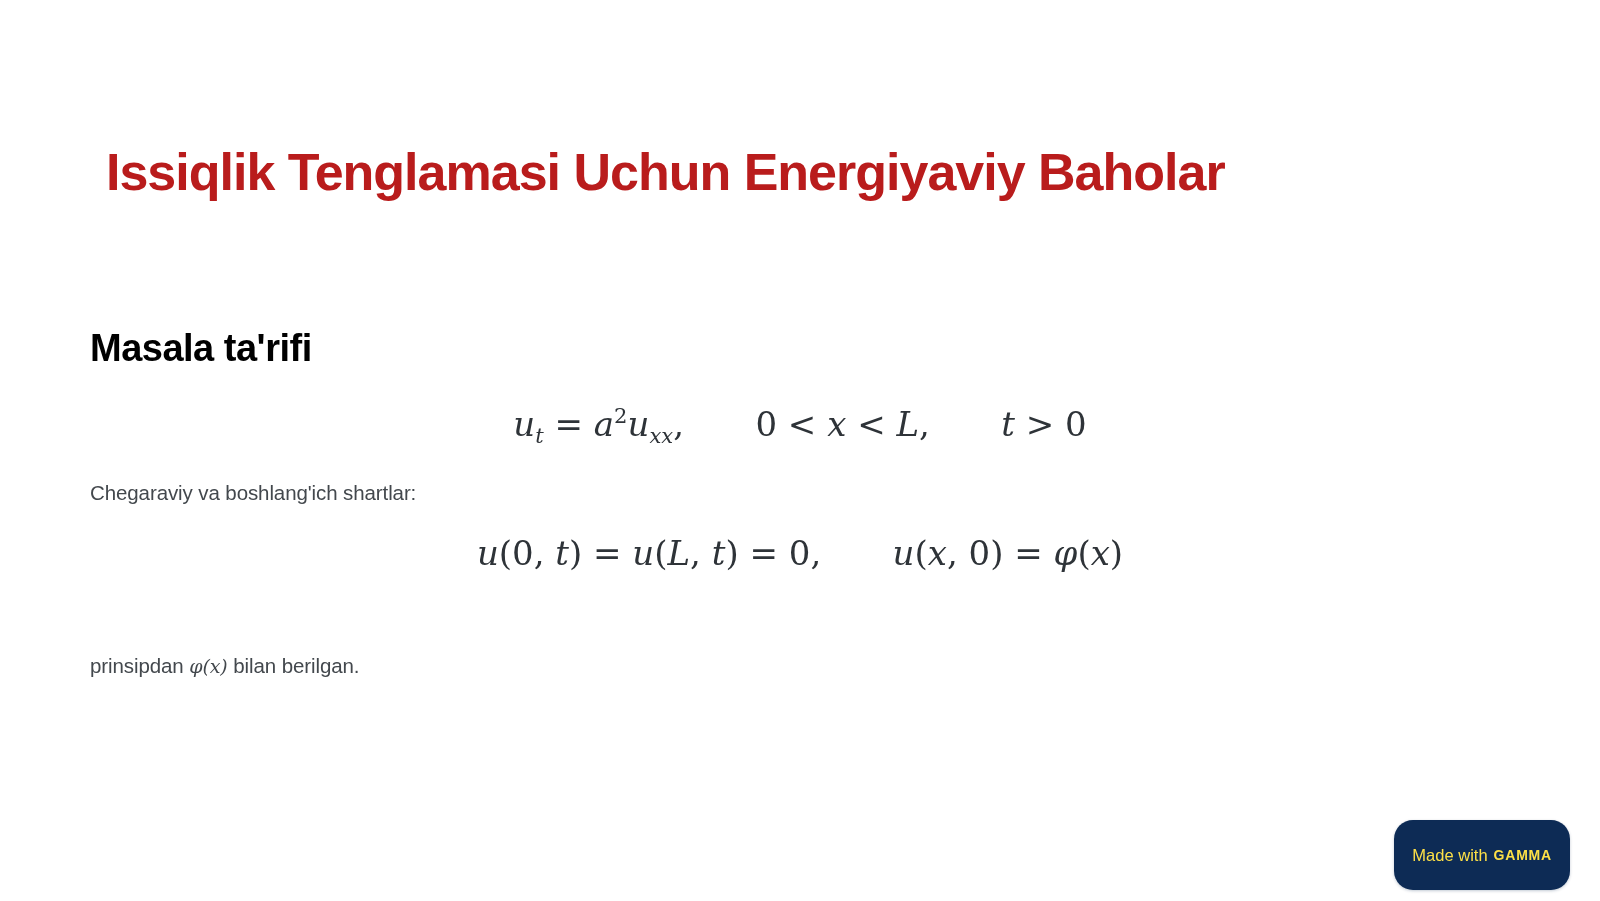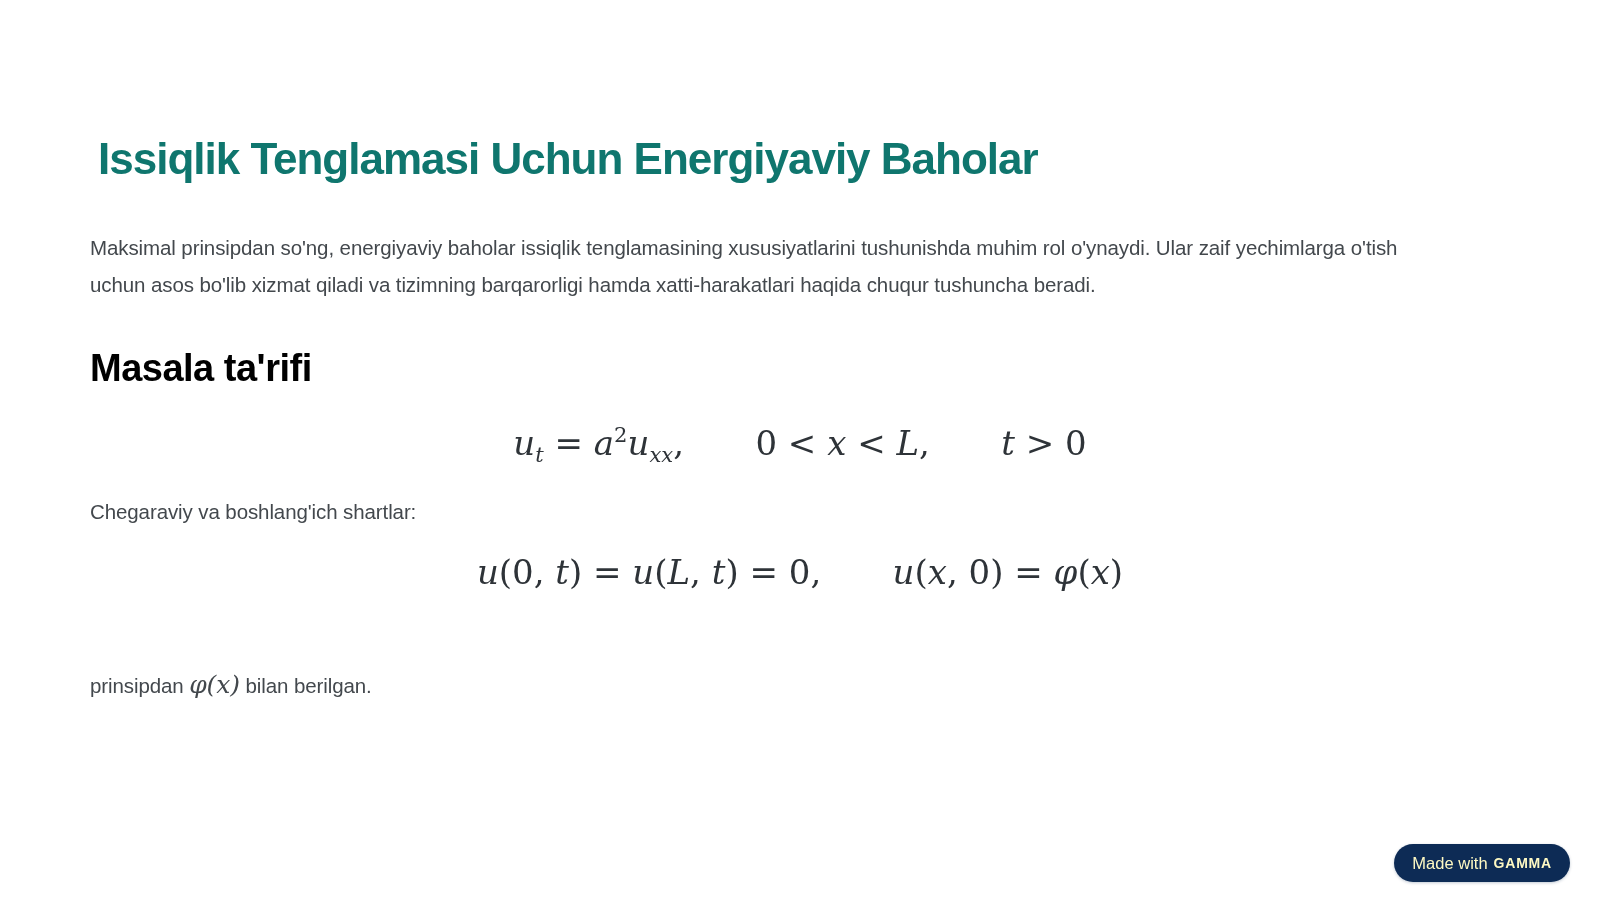--- a/index.html
+++ b/index.html
@@ -14,27 +14,27 @@
     position: relative;
     width: 1600px;
     height: 901px;
     background: #ffffff;
     box-sizing: border-box;
   }
   .content {
     padding: 0 90px;
   }
   .page-title {
-    margin: 8px;
+    margin: 16px;
     padding-top: 124px;
-    font-size: 44px;
+    font-size: 52px;
     line-height: 1.24;
     font-weight: 800;
     letter-spacing: -1px;
-    color: #0f766e;
+    color: #b91c1c;
     white-space: nowrap;
   }
   .body-text {
     margin: 0;
     font-size: 20.5px;
     line-height: 37px;
     color: #43484d;
     letter-spacing: -0.1px;
   }
   .line { white-space: nowrap; }
@@ -59,56 +59,55 @@
   }
   .m-var { font-style: italic; }
   .m-plain { font-style: normal; }
   .m-sub { font-size: 0.62em; font-style: italic; vertical-align: -0.32em; }
   .m-sup { font-size: 0.62em; font-style: normal; vertical-align: 0.62em; }
   .m-gap { display: inline-block; width: 2.1em; }
   .closing { margin-top: 34px; }
   .inline-math {
     font-family: "DejaVu Serif", serif;
     font-style: italic;
-    font-size: 25px;
+    font-size: 19px;
     color: #43484d;
   }
   .gamma-badge {
     position: absolute;
     right: 30px;
     bottom: 27px;
     height: 38px;
     background: #0d2b55;
     border-radius: 19px;
-    color: #fef9c3;
+    color: #fde047;
     display: flex;
     align-items: center;
-    padding: 0 18px;
+    padding: 16px 18px;
     font-size: 16.5px;
     cursor: pointer;
     box-shadow: 0 1px 3px rgba(13, 43, 85, 0.25);
   }
   .gamma-badge .brand {
     font-weight: 800;
     letter-spacing: 0.8px;
     margin-left: 6px;
     font-size: 14px;
   }
 </style>
 </head>
 <body>
 
 <div class="slide">
   <div class="content">
 
     <h1 class="page-title">Issiqlik Tenglamasi Uchun Energiyaviy Baholar</h1>
 
     <p class="body-text intro">
-      <span class="line">Maksimal prinsipdan so'ng, energiyaviy baholar issiqlik tenglamasining xususiyatlarini tushunishda muhim rol o'ynaydi. Ular zaif yechimlarga o'tish</span><br>
-      <span class="line">uchun asos bo'lib xizmat qiladi va tizimning barqarorligi hamda xatti-harakatlari haqida chuqur tushuncha beradi.</span>
+      <br>
     </p>
 
     <h2 class="section-heading">Masala ta'rifi</h2>
 
 
     <div class="equation"><span class="m-var">u</span><span class="m-sub">t</span><span class="m-plain"> = </span><span class="m-var">a</span><span class="m-sup">2</span><span class="m-var">u</span><span class="m-sub">xx</span><span class="m-plain">,</span><span class="m-gap"></span><span class="m-plain">0 &lt; </span><span class="m-var">x</span><span class="m-plain"> &lt; </span><span class="m-var">L</span><span class="m-plain">,</span><span class="m-gap"></span><span class="m-var">t</span><span class="m-plain"> &gt; 0</span></div>
 
     <p class="body-text conditions-text">Chegaraviy va boshlang'ich shartlar:</p>
 
     <div class="equation"><span class="m-var">u</span><span class="m-plain">(0, </span><span class="m-var">t</span><span class="m-plain">) = </span><span class="m-var">u</span><span class="m-plain">(</span><span class="m-var">L</span><span class="m-plain">, </span><span class="m-var">t</span><span class="m-plain">) = 0,</span><span class="m-gap"></span><span class="m-var">u</span><span class="m-plain">(</span><span class="m-var">x</span><span class="m-plain">, 0) = </span><span class="m-var">φ</span><span class="m-plain">(</span><span class="m-var">x</span><span class="m-plain">)</span></div>

